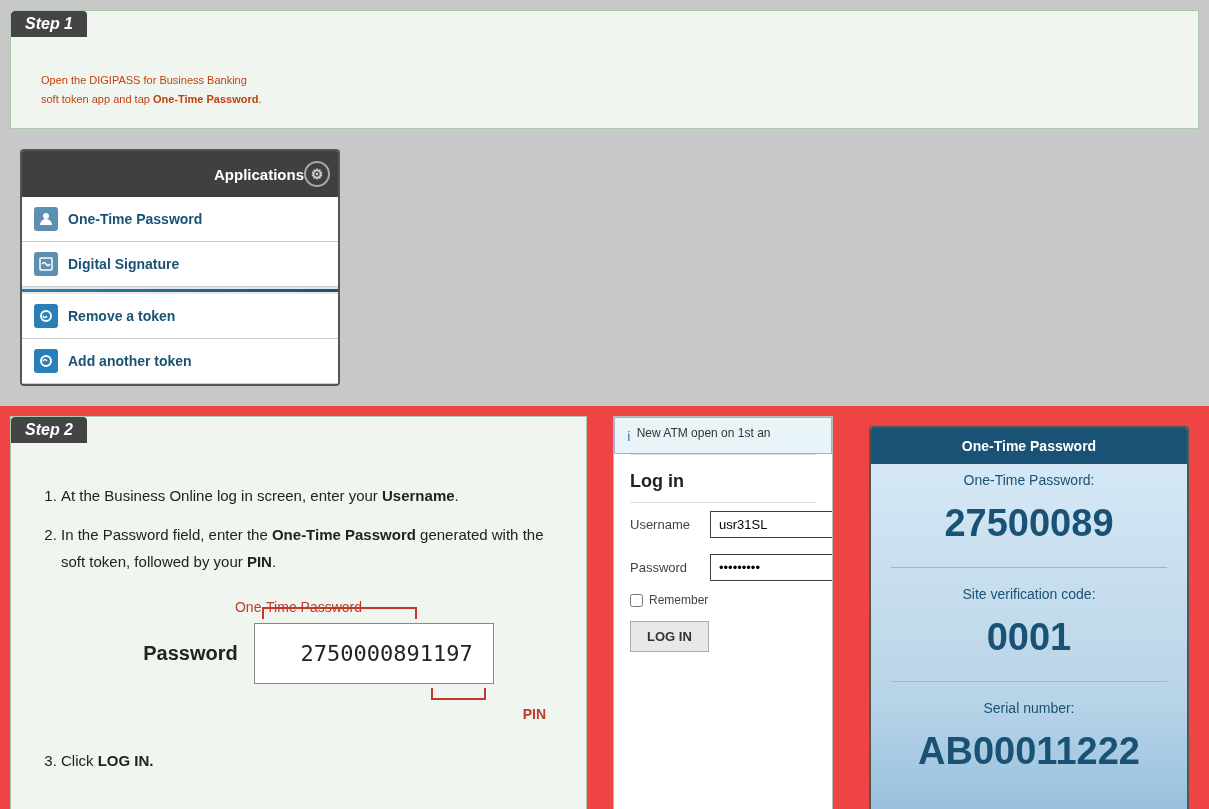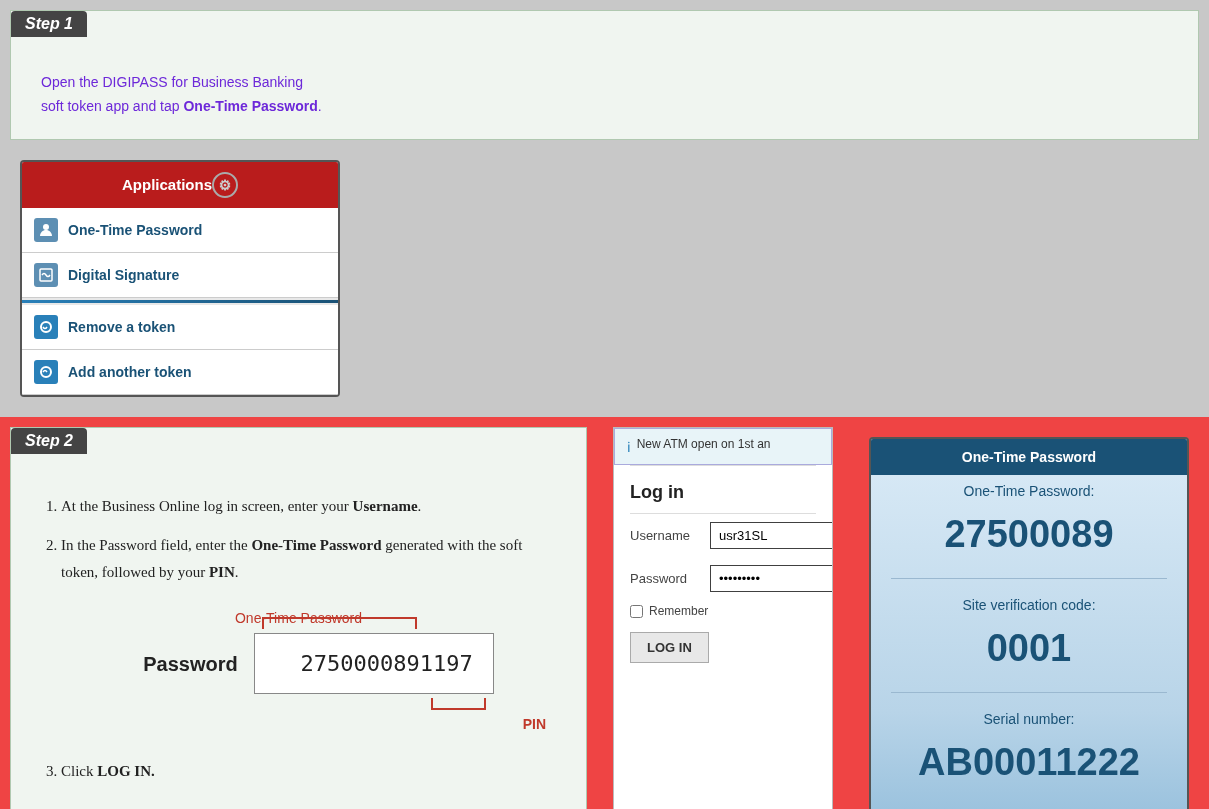--- a/index.html
+++ b/index.html
@@ -32,47 +32,47 @@
       padding: 4px 14px;
       border-radius: 4px 4px 0 0;
       margin-bottom: 18px;
       position: absolute;
       top: 0;
       left: 0;
     }
 
     .step1-content {
       margin-top: 40px;
-      font-size: 14px;
-      color: #6d28d9;
+      font-size: 11px;
+      color: #c2410c;
       line-height: 1.7;
     }
 
     .step1-content strong {
       font-weight: bold;
     }
 
     
     .app-panel-top {
       width: 320px;
       background: #e8e8e8;
       border: 2px solid #555;
       border-radius: 4px;
       margin: 10px 10px 10px 10px;
       overflow: hidden;
       display: flex;
       flex-direction: column;
     }
 
     .app-header {
-      background: #b91c1c;
+      background: #404040;
       color: white;
       display: flex;
       align-items: center;
-      justify-content: center;
+      justify-content: flex-end;
       padding: 10px 8px;
       font-size: 15px;
       font-weight: bold;
     }
 
     .gear-icon {
       width: 26px;
       height: 26px;
       border: 2px solid #aaa;
       border-radius: 50%;
@@ -150,21 +150,20 @@
       color: #222;
       line-height: 1.8;
     }
 
     .step2-content ol {
       margin-left: 20px;
     }
 
     .step2-content li {
       margin-bottom: 12px;
-      font-family: Liberation Serif, serif;
     }
 
     .step2-content strong {
       font-weight: bold;
     }
 
     .password-diagram {
       display: flex;
       flex-direction: column;
       align-items: center;

